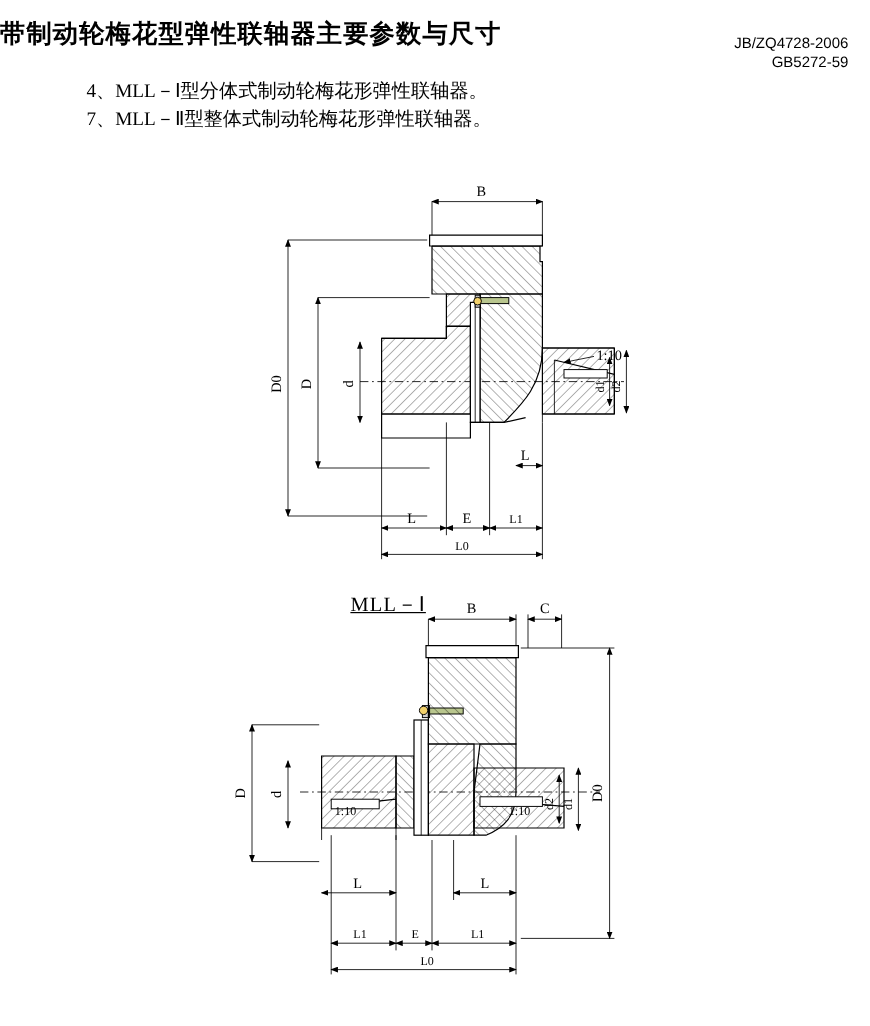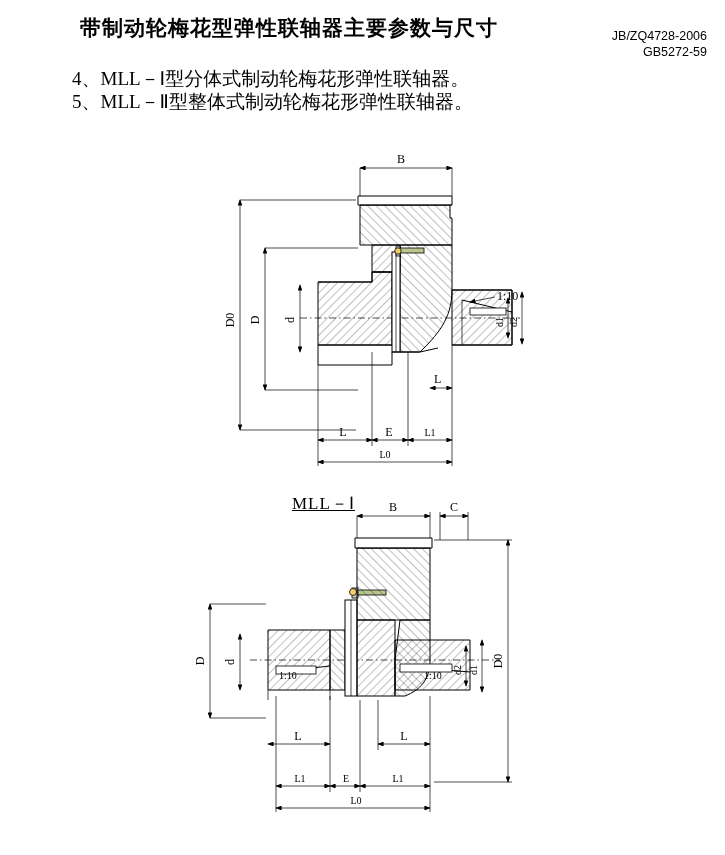--- a/index.html
+++ b/index.html
@@ -1,28 +1,28 @@
 <!DOCTYPE html>
 <html><head>
 <meta charset="utf-8">
 <style>
   html,body{margin:0;padding:0;background:#fff;}
   body{width:725px;height:855px;position:relative;font-family:"Liberation Serif",serif;color:#000;overflow:hidden;}
   .page{position:relative;width:725px;height:855px;}
 
   .title{
-    position:absolute;left:0;top:14px;width:578px;text-align:center;
+    position:absolute;left:0;top:14px;width:578px;
     font-family:"Liberation Sans",sans-serif;font-weight:bold;font-size:21px;letter-spacing:1px;
   }
   .std{
     position:absolute;right:18px;top:28px;text-align:right;
     font-family:"Liberation Sans",sans-serif;font-size:12.5px;line-height:16px;
   }
   .note{
-    position:absolute;font-size:19px;font-family:"Liberation Serif",serif;
+    position:absolute;font-size:16px;font-family:"Liberation Serif",serif;
   }
   .note1{left:72px;top:66px;}
   .note2{left:72px;top:89px;}
 
   .caption{
     position:absolute;font-size:17px;font-family:"Liberation Serif",serif;letter-spacing:1px;text-decoration:underline;
   }
   .cap1{left:292px;top:492px;}
   .cap2{left:292px;top:880px;margin-left:36px;}
 
@@ -39,21 +39,21 @@
 
 <div class="page">
 
   <div class="title">带制动轮梅花型弹性联轴器主要参数与尺寸</div>
   <div class="std">
     <div>JB/ZQ4728-2006</div>
     <div>GB5272-59</div>
   </div>
 
   <div class="note note1">4、MLL－Ⅰ型分体式制动轮梅花形弹性联轴器。</div>
-  <div class="note note2">5、MLL－Ⅱ型整体式制动轮梅花形弹性联轴器。</div>
+  <div class="note note2">7、MLL－Ⅱ型整体式制动轮梅花形弹性联轴器。</div>
 
   <div class="caption cap1">MLL－Ⅰ</div>
   <div class="caption cap2">MLL－Ⅱ</div>
 
   <svg width="725" height="855">
     <defs>
       <marker id="ar" markerWidth="9" markerHeight="7" refX="8" refY="3.5" orient="auto">
         <path d="M0,0 L9,3.5 L0,7 z" fill="#000"></path>
       </marker>
       <marker id="arS" markerWidth="9" markerHeight="7" refX="1" refY="3.5" orient="auto">

